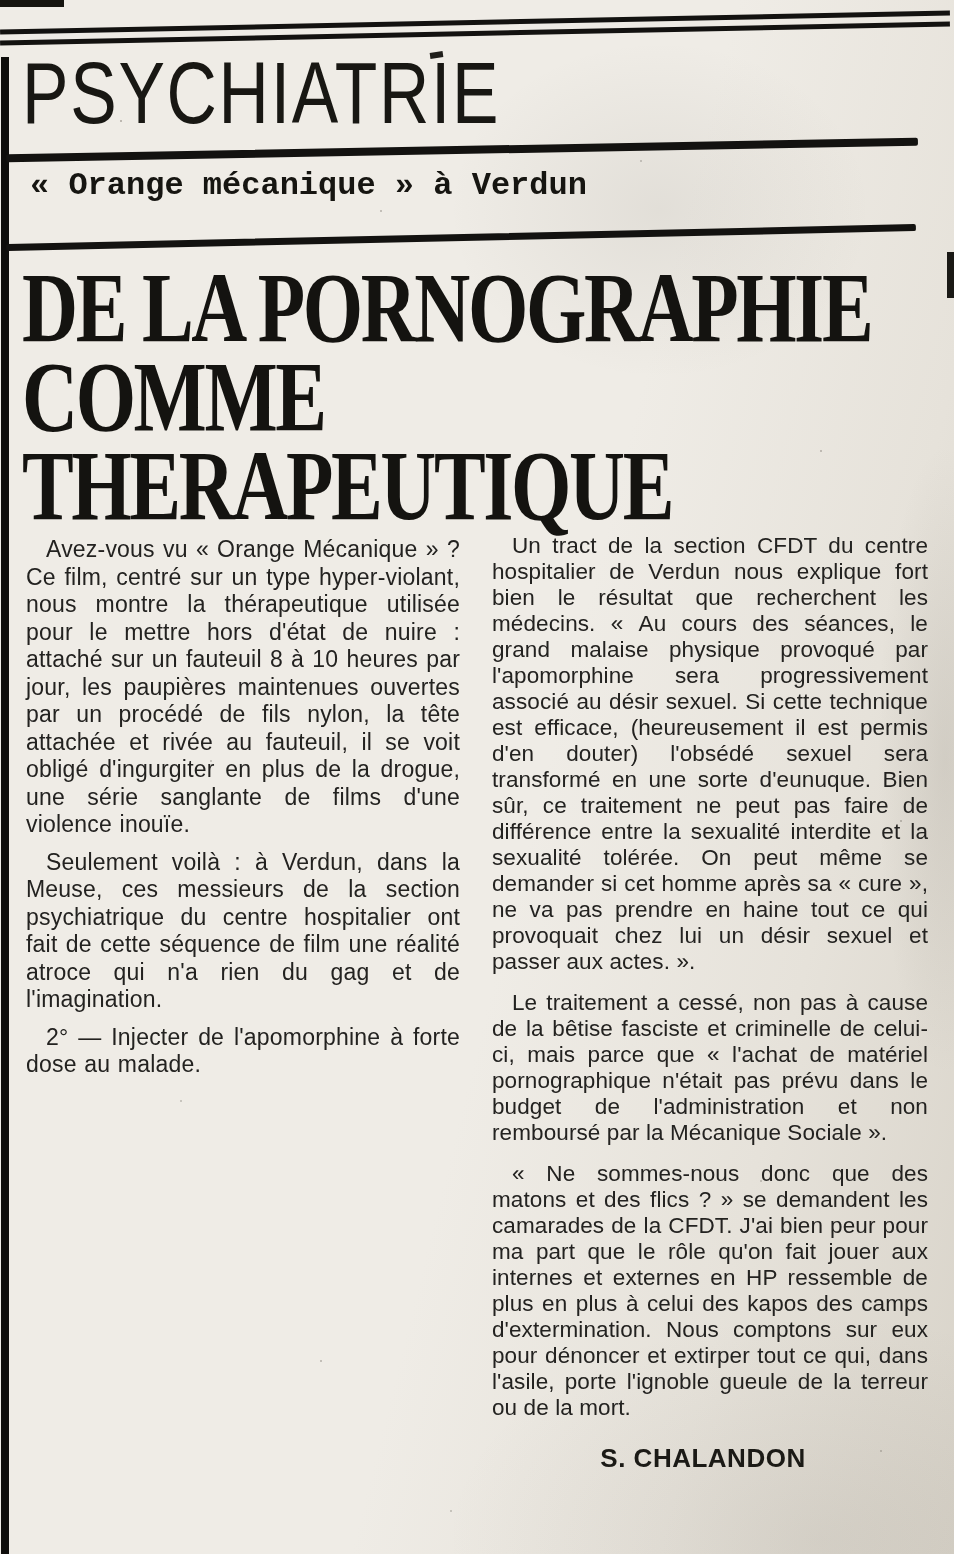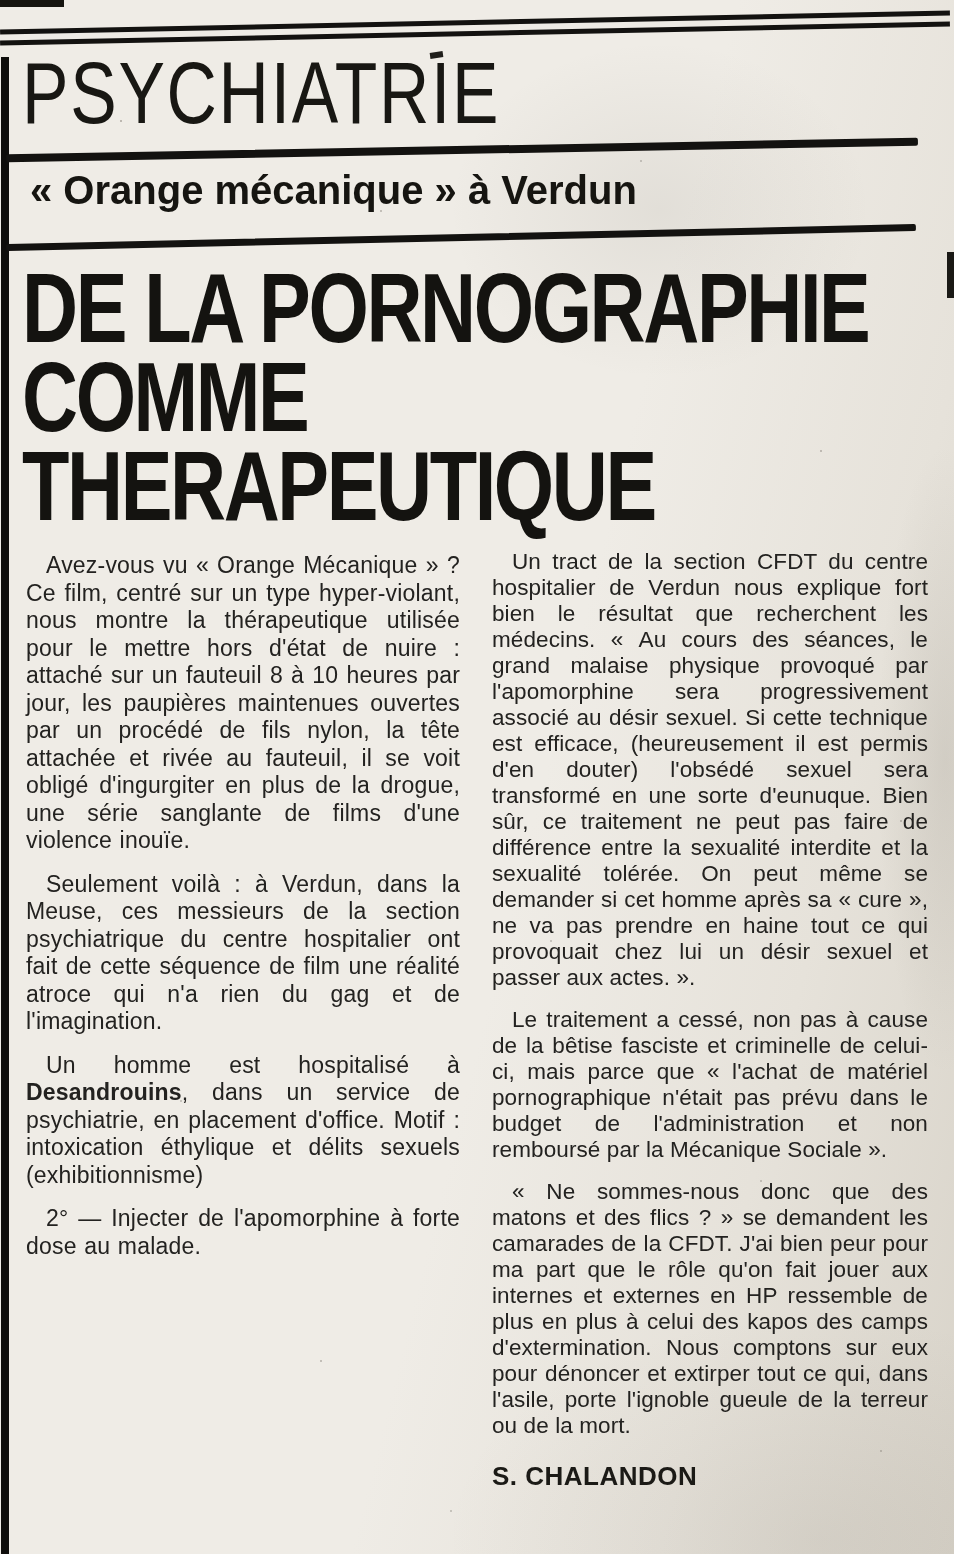--- a/index.html
+++ b/index.html
@@ -39,49 +39,49 @@
     330px 1390px rgba(70,64,55,.3), 60px 980px rgba(70,64,55,.3), 860px 180px rgba(70,64,55,.35);}
   
   .section-title{
     position:absolute;left:22px;top:50px;
     font-size:82px;line-height:1;font-weight:400;letter-spacing:2px;
     transform:scale(.85,1.06);transform-origin:left top;
     white-space:nowrap;color:#181713;
   }
   .kicker{
     position:absolute;left:30px;top:168px;
-    font-size:40px;line-height:1.1;font-weight:bold;
-    white-space:nowrap;color:#161511;
+    font-size:32px;line-height:1.1;font-weight:bold;
+    white-space:nowrap;color:#161511;font-family:Liberation Mono, monospace;
   }
   
-  .headline{position:absolute;left:22px;top:258px;width:920px;height:280px;}
+  .headline{position:absolute;left:22px;top:258px;width:920px;height:280px;font-family:Liberation Serif, serif;}
   .hl-line{
     position:absolute;left:0;white-space:nowrap;
     font-weight:bold;font-size:97px;line-height:97px;letter-spacing:-3px;
     transform:scale(.80,1.02);transform-origin:left top;
     color:#141310;
   }
   .hl-0{top:0;} .hl-1{top:89px;} .hl-2{top:178px;}
   
-  .copy p{margin:16px 0 10px 0;text-indent:20px;text-align:justify;}
+  .copy p{margin:0 0 10px 0;text-indent:20px;text-align:justify;}
   .col-left{
     position:absolute;left:26px;top:536px;width:434px;
     font-size:23px;line-height:27.5px;letter-spacing:.2px;word-spacing:1px;color:#232220;
   }
   .col-left p.gap-top{margin-top:24px;}
   .col-right{
     position:absolute;left:492px;top:533px;width:436px;
     font-size:22.5px;line-height:26px;letter-spacing:.1px;color:#232220;
   }
   .col-right p{margin-bottom:15px;}
   .seg-italic{}
   .seg-bold{font-weight:bold;}
   .byline{
     margin-top:24px;padding-right:14px;
-    text-align:left;font-weight:bold;font-size:26px;letter-spacing:.5px;color:#1b1a16;
+    text-align:center;font-weight:bold;font-size:26px;letter-spacing:.5px;color:#1b1a16;
   }
 </style>
 </head>
 <body>
 
 <div class="page">
 
   <div class="rule rule-top-a"></div>
   <div class="rule rule-top-b"></div>
   <div class="left-bar"></div>
@@ -97,21 +97,20 @@
 
   <div class="headline">
     <div class="hl-line hl-0">DE LA PORNOGRAPHIE</div>
     <div class="hl-line hl-1">COMME</div>
     <div class="hl-line hl-2">THERAPEUTIQUE</div>
   </div>
 
   <div class="copy col-left">
     <p><span class="seg seg-normal">Avez-vous vu «&nbsp;Orange Mécanique&nbsp;» ? Ce film, centré sur un type hyper-violant, nous montre la thérapeutique utilisée pour le mettre hors d'état de nuire : attaché sur un fauteuil 8 à 10 heures par jour, les paupières maintenues ouvertes par un procédé de fils nylon, la tête attachée et rivée au fauteuil, il se voit obligé d'ingurgiter en plus de la drogue, une série sanglante de films d'une violence inouïe.</span></p>
     <p><span class="seg seg-normal">Seulement voilà : à Verdun, dans la Meuse, ces messieurs de la section psychiatrique du centre hospitalier ont fait de cette séquence de film une réalité atroce qui n'a rien du gag et de l'imagination.</span></p>
-    <p><span class="seg seg-normal">Un homme est hospitalisé à </span><span class="seg seg-bold">Desandrouins</span><span class="seg seg-normal">, dans un service de psychiatrie, en placement d'office. Motif : intoxication éthylique et délits sexuels (exhibitionnisme)</span></p>
     <p><span class="seg seg-normal">2° — Injecter de l'apomorphine à forte dose au malade.</span></p>
   </div>
 
   <div class="copy col-right">
     <p><span class="seg seg-normal">Un tract de la section CFDT du centre hospitalier de Verdun nous explique fort bien le résultat que recherchent les médecins. </span><span class="seg seg-italic">«&nbsp;Au cours des séances, le grand malaise physique provoqué par l'apomorphine sera progressivement associé au désir sexuel. Si cette technique est efficace, (heureusement il est permis d'en douter) l'obsédé sexuel sera transformé en une sorte d'eunuque. Bien sûr, ce traitement ne peut pas faire de différence entre la sexualité interdite et la sexualité tolérée. On peut même se demander si cet homme après sa «&nbsp;cure&nbsp;», ne va pas prendre en haine tout ce qui provoquait chez lui un désir sexuel et passer aux actes.&nbsp;».</span></p>
     <p><span class="seg seg-normal">Le traitement a cessé, non pas à cause de la bêtise fasciste et criminelle de celui-ci, mais parce que «&nbsp;</span><span class="seg seg-italic">l'achat de matériel pornographique n'était pas prévu dans le budget de l'administration et non remboursé par la Mécanique Sociale</span><span class="seg seg-normal">&nbsp;».</span></p>
     <p><span class="seg seg-italic">«&nbsp;Ne sommes-nous donc que des matons et des flics ?&nbsp;»</span><span class="seg seg-normal"> se demandent les camarades de la CFDT. J'ai bien peur pour ma part que le rôle qu'on fait jouer aux internes et externes en HP ressemble de plus en plus à celui des kapos des camps d'extermination. Nous comptons sur eux pour dénoncer et extirper tout ce qui, dans l'asile, porte l'ignoble gueule de la terreur ou de la mort.</span></p>
     <div class="byline">S. CHALANDON</div>
   </div>
 

